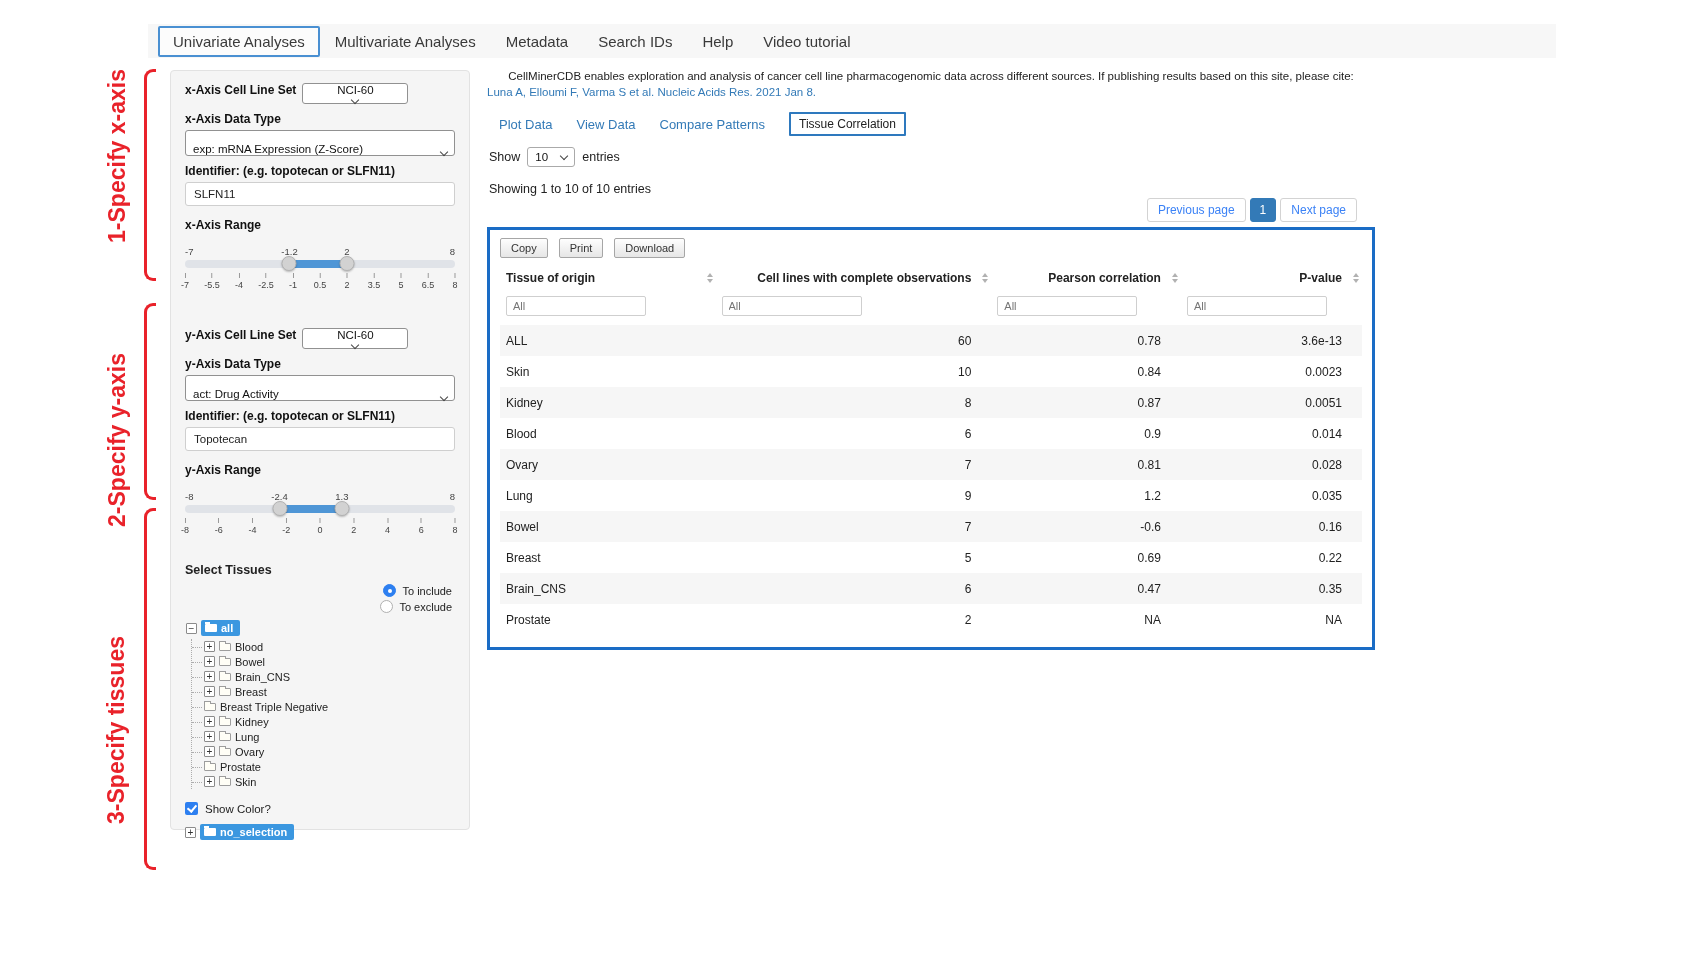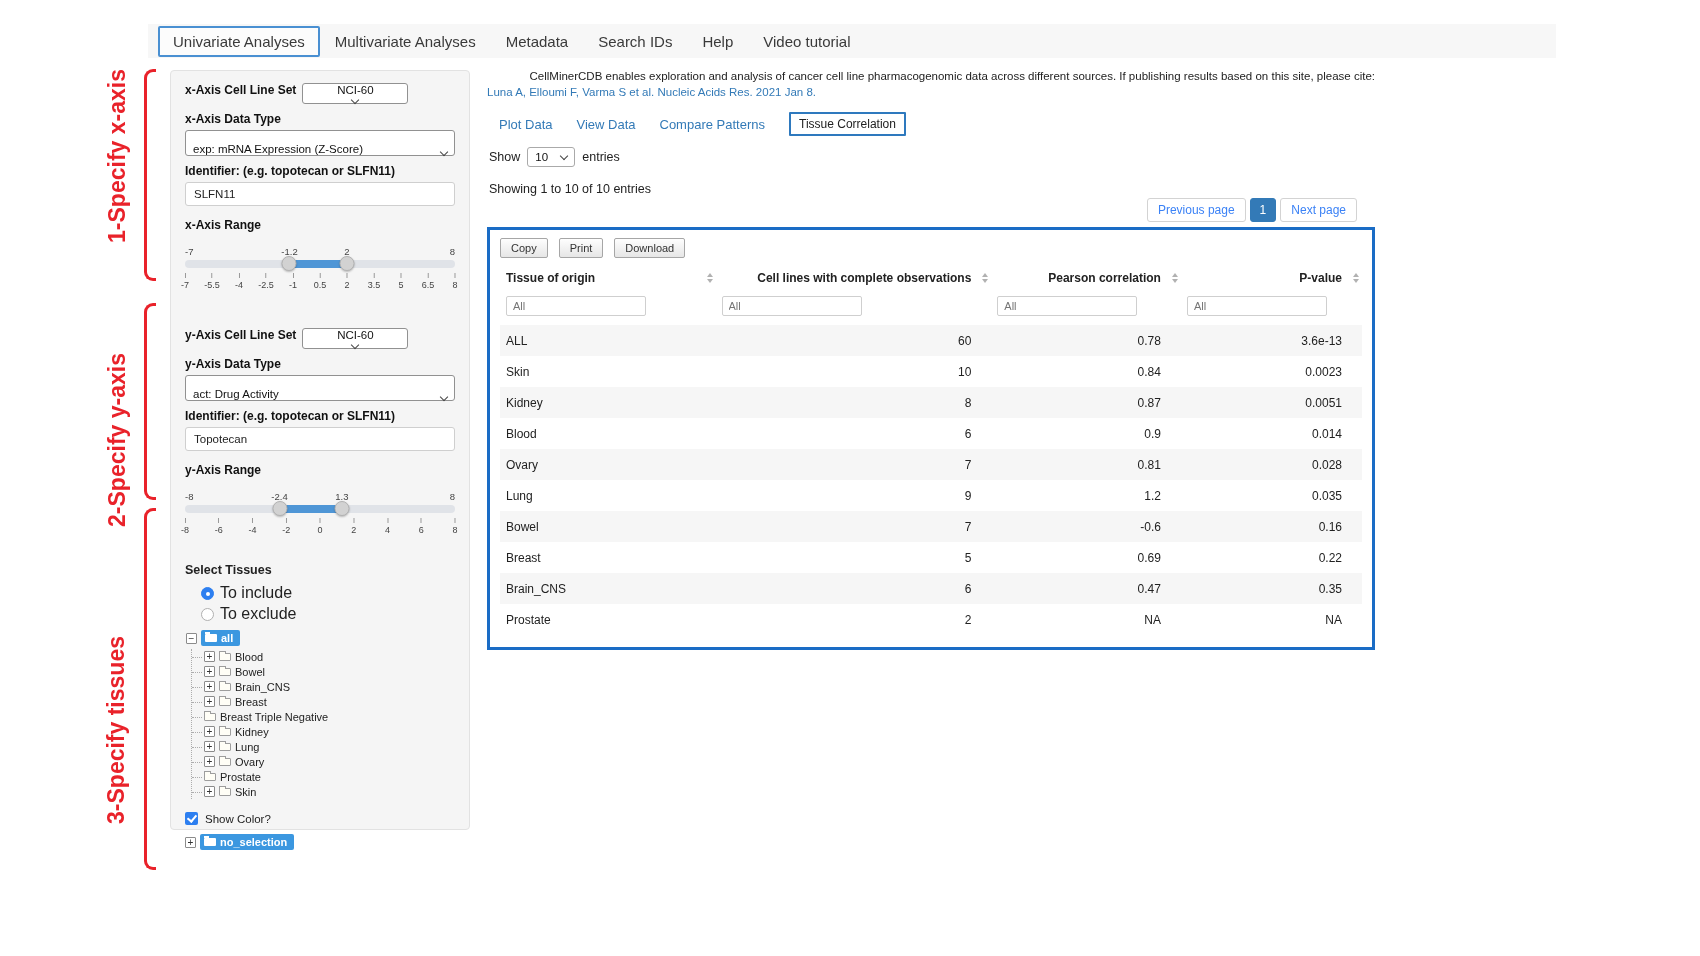--- a/index.html
+++ b/index.html
@@ -35,42 +35,42 @@
   .track { position:absolute; left:0; right:0; top:14px; height:8px; background:#e0e3e8; border-radius:4px; }
   .range-bar { position:absolute; top:0; bottom:0; background:#4f96d6; }
   .handle { position:absolute; top:10px; width:15px; height:15px; border-radius:50%; background:#d2d2d2; border:1px solid #b3b3b3; box-shadow:0 1px 2px rgba(0,0,0,.25); transform:translateX(-50%); cursor:pointer; }
   .ticks { position:absolute; left:0; right:0; top:27px; }
   .tick { position:absolute; transform:translateX(-50%); text-align:center; }
   .tick i { display:block; width:1px; height:5px; background:#9a9a9a; margin:0 auto; }
   .tick em { font-style:normal; font-size:9px; color:#444; display:block; margin-top:2px; white-space:nowrap; }
 
   
   .section-title { font-size:12.5px; font-weight:bold; margin:16px 0 7px; }
-  .radio-row { display:flex; align-items:center; gap:6px; font-size:16px; margin:3px 16px; cursor:pointer; }
+  .radio-row { display:flex; align-items:center; gap:6px; font-size:11px; margin:3px 3px; cursor:pointer;justify-content:flex-end; }
   .radio { width:13px; height:13px; border-radius:50%; background:#fff; border:1px solid #b0b0b0; position:relative; flex:none; }
   .radio.checked { background:#2d7ff0; border-color:#2d7ff0; }
   .radio.checked::after { content:''; position:absolute; left:4px; top:4px; width:4px; height:4px; background:#fff; border-radius:50%; }
   .tree { margin:7px 0 0 1px; font-size:11px; }
   .tree-root { display:flex; align-items:center; gap:4px; margin:3px 0; }
   .expander { width:11px; height:11px; border:1px solid #8b8b8b; background:#fff; color:#333; font-size:10px; line-height:9px; text-align:center; border-radius:1px; flex:none; cursor:pointer; }
   .chip { display:inline-flex; align-items:center; gap:4px; background:#3b97e0; color:#fff; padding:2px 7px 2px 4px; border-radius:2px; font-weight:bold; font-size:11px; cursor:pointer; }
   .folder-solid { width:12px; height:8px; background:#fff; border-radius:1px; position:relative; flex:none; }
   .folder-solid::before { content:''; position:absolute; top:-2px; left:0; width:5px; height:2px; background:#fff; }
   .folder-outline { width:12px; height:8px; background:#fffef6; border:1px solid #9d9d9d; border-radius:1px; position:relative; flex:none; }
   .folder-outline::before { content:''; position:absolute; top:-3px; left:-1px; width:5px; height:2px; background:#fffef6; border:1px solid #9d9d9d; border-bottom:none; }
   .tree-children { margin:1px 0 0 5px; padding-left:12px; border-left:1px dotted #adadad; }
   .tree-row { display:flex; align-items:center; gap:4px; padding:1.5px 0; position:relative; cursor:pointer; }
   .tree-row::before { content:''; position:absolute; left:-12px; top:50%; width:10px; border-top:1px dotted #adadad; }
   .checkbox-row { display:flex; align-items:center; gap:7px; font-size:11.5px; margin:13px 0 9px; cursor:pointer; }
   .checkbox { width:13px; height:13px; background:#2d7ff0; border-radius:2px; position:relative; flex:none; }
   .checkbox::after { content:''; position:absolute; left:4px; top:1px; width:4px; height:7px; border:solid #fff; border-width:0 2px 2px 0; transform:rotate(40deg); }
 
   
   .main { position:absolute; left:487px; top:70px; width:888px; }
-  .intro { font-size:11.5px; color:#222; text-align:right; white-space:nowrap; }
+  .intro { font-size:11.5px; color:#222; text-align:center; white-space:nowrap; }
   .citation { display:block; text-align:left; color:#337ab7; font-size:11.5px; margin-top:4px; cursor:pointer; text-decoration:none; }
   .subtabs { display:flex; align-items:center; gap:24px; margin:14px 0 0 12px; font-size:13px; }
   .subtab { color:#337ab7; cursor:pointer; }
   .subtab.active { color:#222; border:2px solid #2e79be; border-radius:1px; padding:3px 8px; background:#fff; font-size:12px; }
   .show-row { display:flex; align-items:center; gap:7px; margin:11px 0 0 2px; font-size:12.5px; }
   .showing { margin:15px 0 0 2px; font-size:12.5px; }
   .pagination { display:flex; justify-content:flex-end; gap:4px; margin:2px 18px 5px 0; font-size:12px; }
   .page-btn { border:1px solid #d3d3d3; color:#3b82f6; padding:4px 10px; border-radius:3px; background:#fff; cursor:pointer; }
   .page-btn.current { background:#337ab7; border-color:#337ab7; color:#fff; padding:4px 9px; }
 

